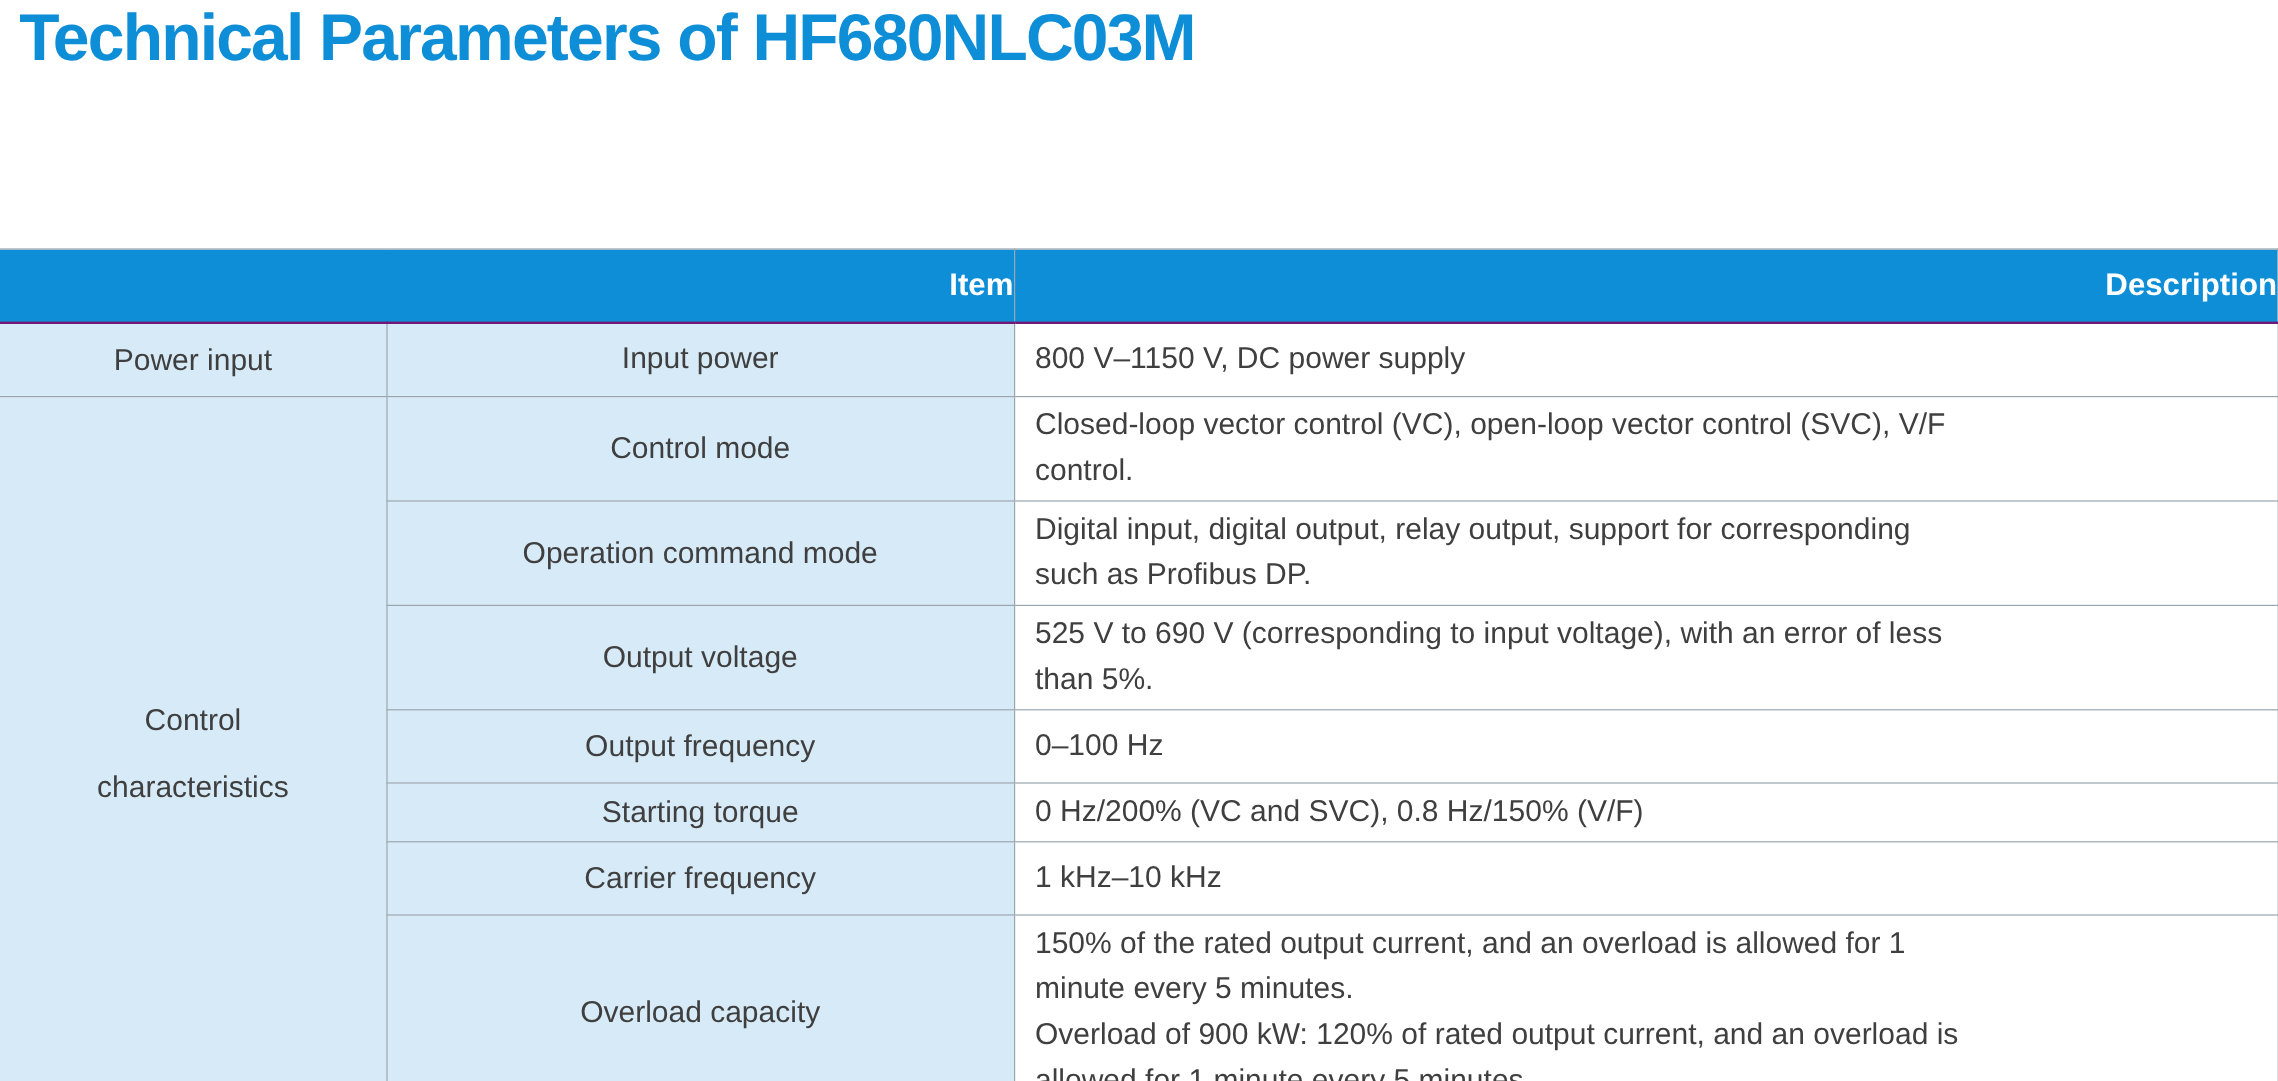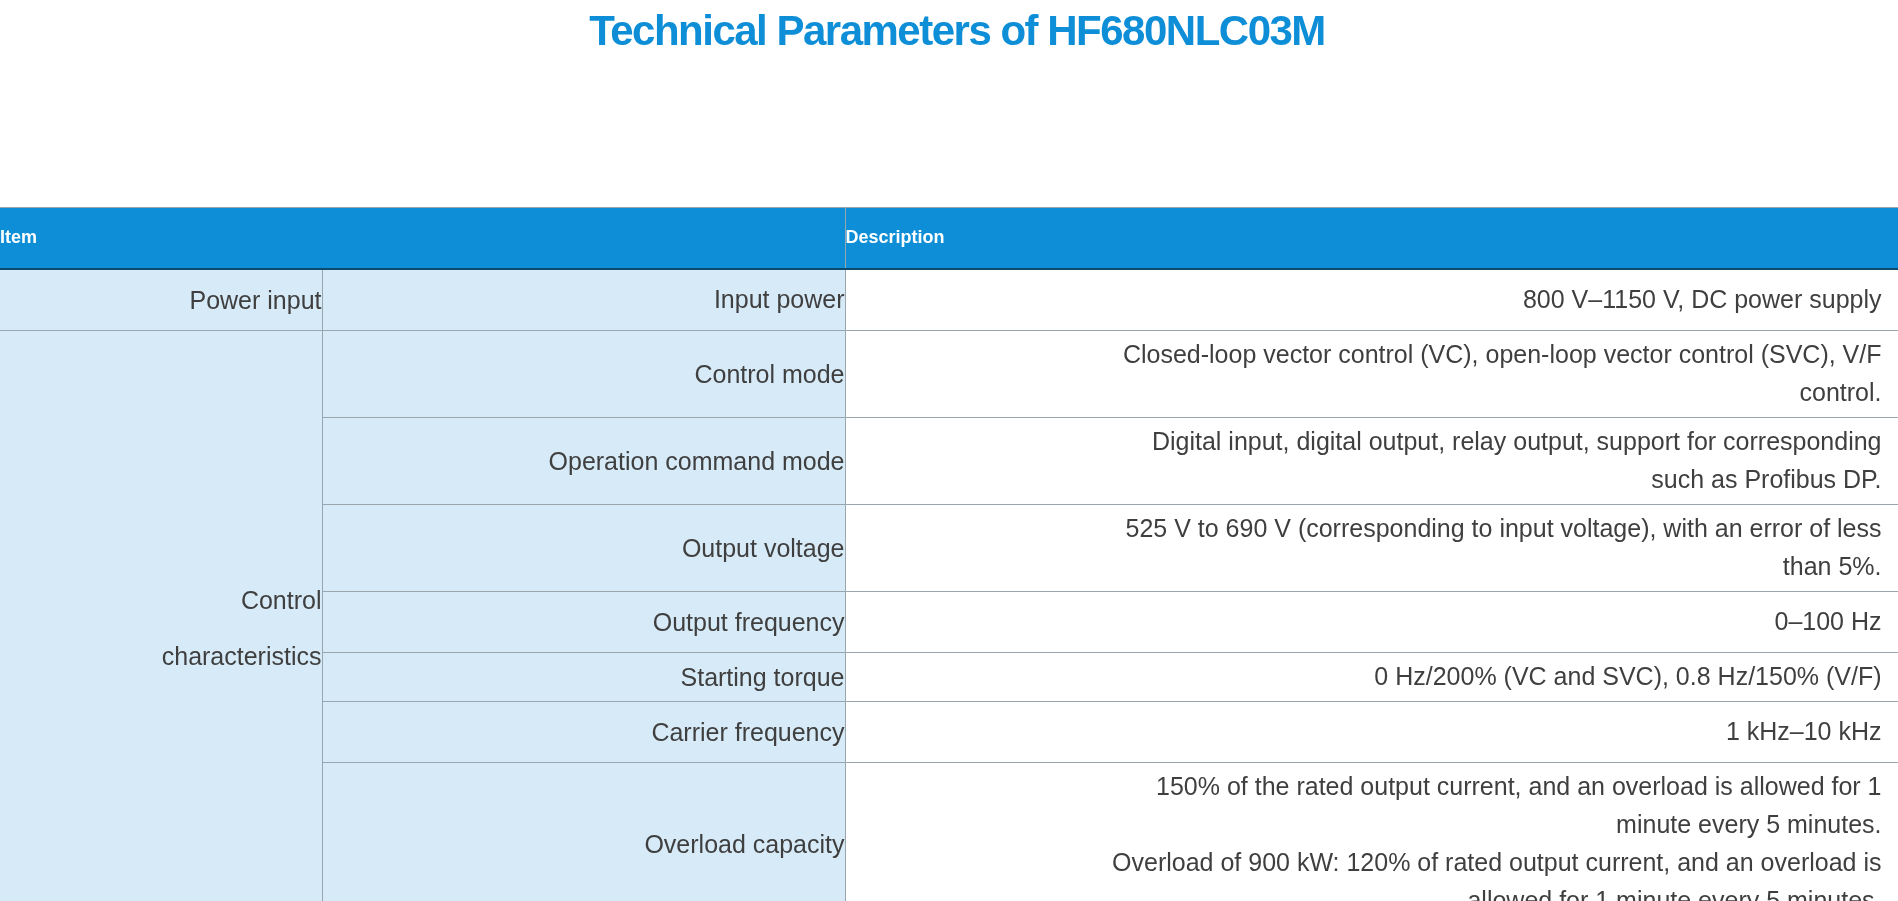--- a/index.html
+++ b/index.html
@@ -10,61 +10,60 @@
     --desc_bg:#ffffff;
     --text:#3f3f3f;
     --border:#9aa6ae;
   }
   *{box-sizing:border-box;margin:0;padding:0;}
   html,body{width:1898px;height:901px;background:#fff;overflow:hidden;
     font-family:"Liberation Sans","DejaVu Sans",sans-serif;}
   .page-title{
     margin:2px 0 0 16px;
     color:var(--accent);
-    font-size:42px;
+    font-size:55px;
     font-weight:bold;
     letter-spacing:-1.5px;
     line-height:58px;
-    text-align:center;
   }
   .spec-table{
     position:absolute;
     top:207px;left:0;
     width:1898px;
     border-collapse:collapse;
     table-layout:fixed;
     font-size:25px;
     color:var(--text);
   }
   .spec-table col.c1{width:322px;}
   .spec-table col.c2{width:523px;}
   .spec-table col.c3{width:1053px;}
   .spec-table th{
     background:var(--header_bg);
     color:var(--header_text);
-    font-size:18px;
+    font-size:26px;
     font-weight:bold;
-    text-align:left;
+    text-align:right;
     border:1px solid var(--border);
-    border-bottom:2px solid #0c4a6e;
+    border-bottom:2px solid #701a75;
   }
   .spec-table th.th-desc{border-left:1px solid #b9d3e2;}
   .spec-table td{
     border:1px solid var(--border);
     vertical-align:middle;
   }
   .spec-table td:first-child, .spec-table th:first-child{border-left:none;}
   td.cat, td.item{
     background:var(--cell_bg);
-    text-align:right;
+    text-align:center;
   }
   td.cat{white-space:pre-line;line-height:56px;}
   td.desc{
     background:var(--desc_bg);
-    text-align:right;
+    text-align:left;
     padding:4px 16px 6px 17px;
     white-space:pre-line;
     line-height:38px;
   }
   tr.h-hdr{height:61px;}
   tr.h-r1{height:62px;}
   tr.h-r2{height:77px;}
   tr.h-r3{height:81px;}
   tr.h-r4{height:74px;}
   tr.h-r5{height:61px;}

